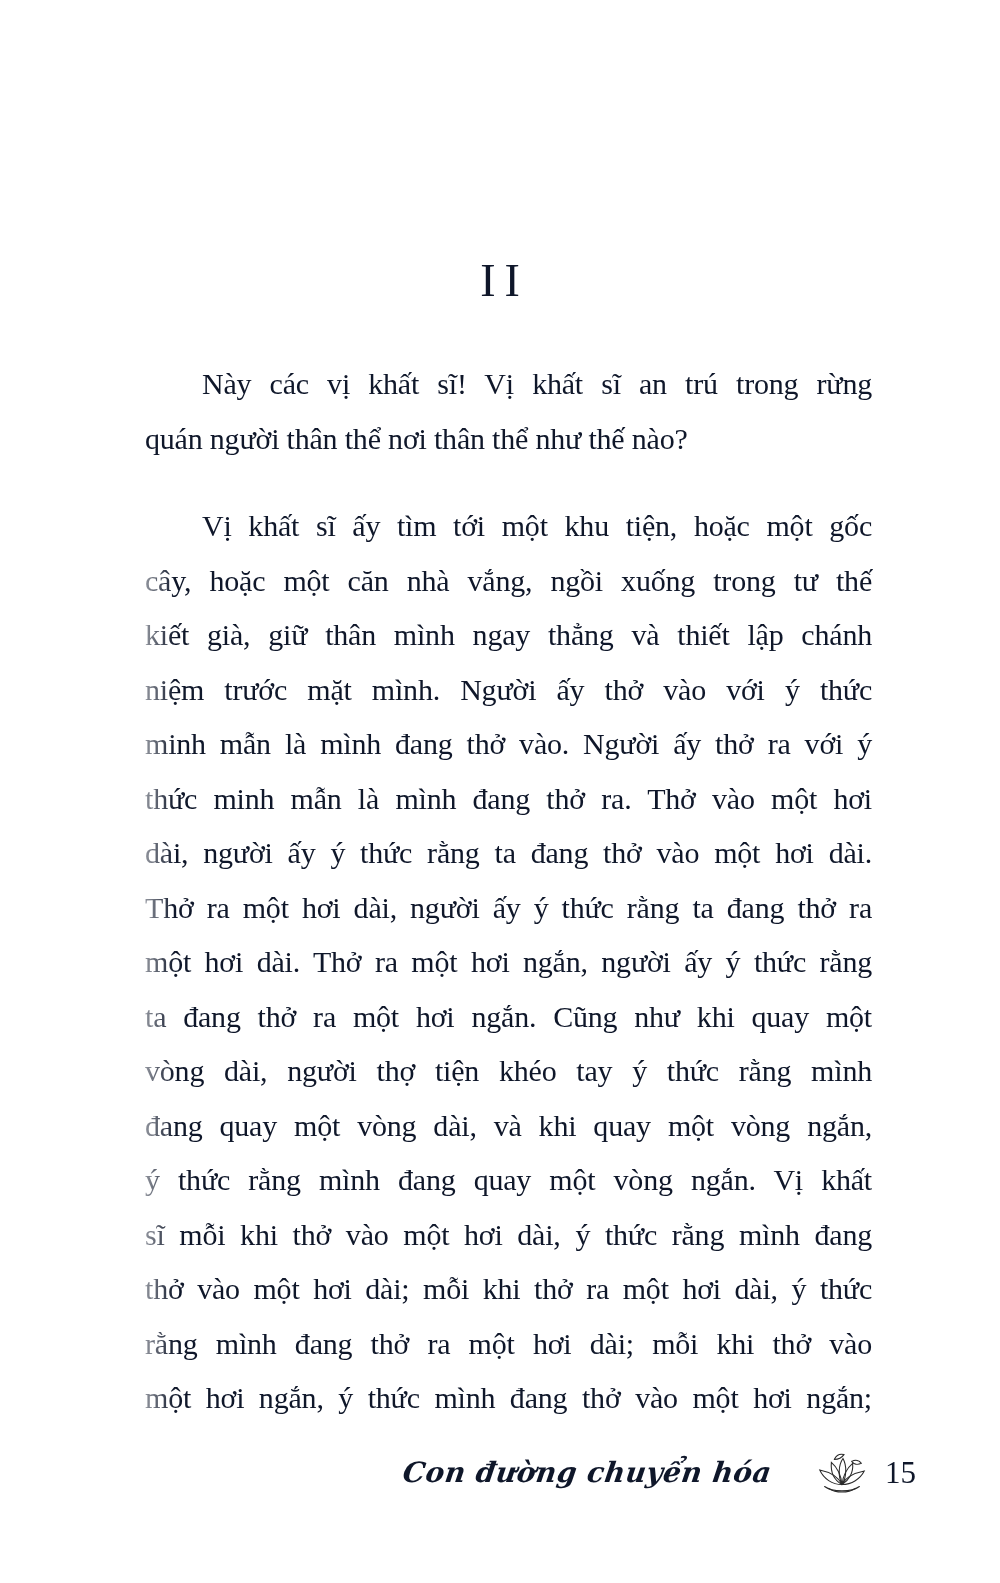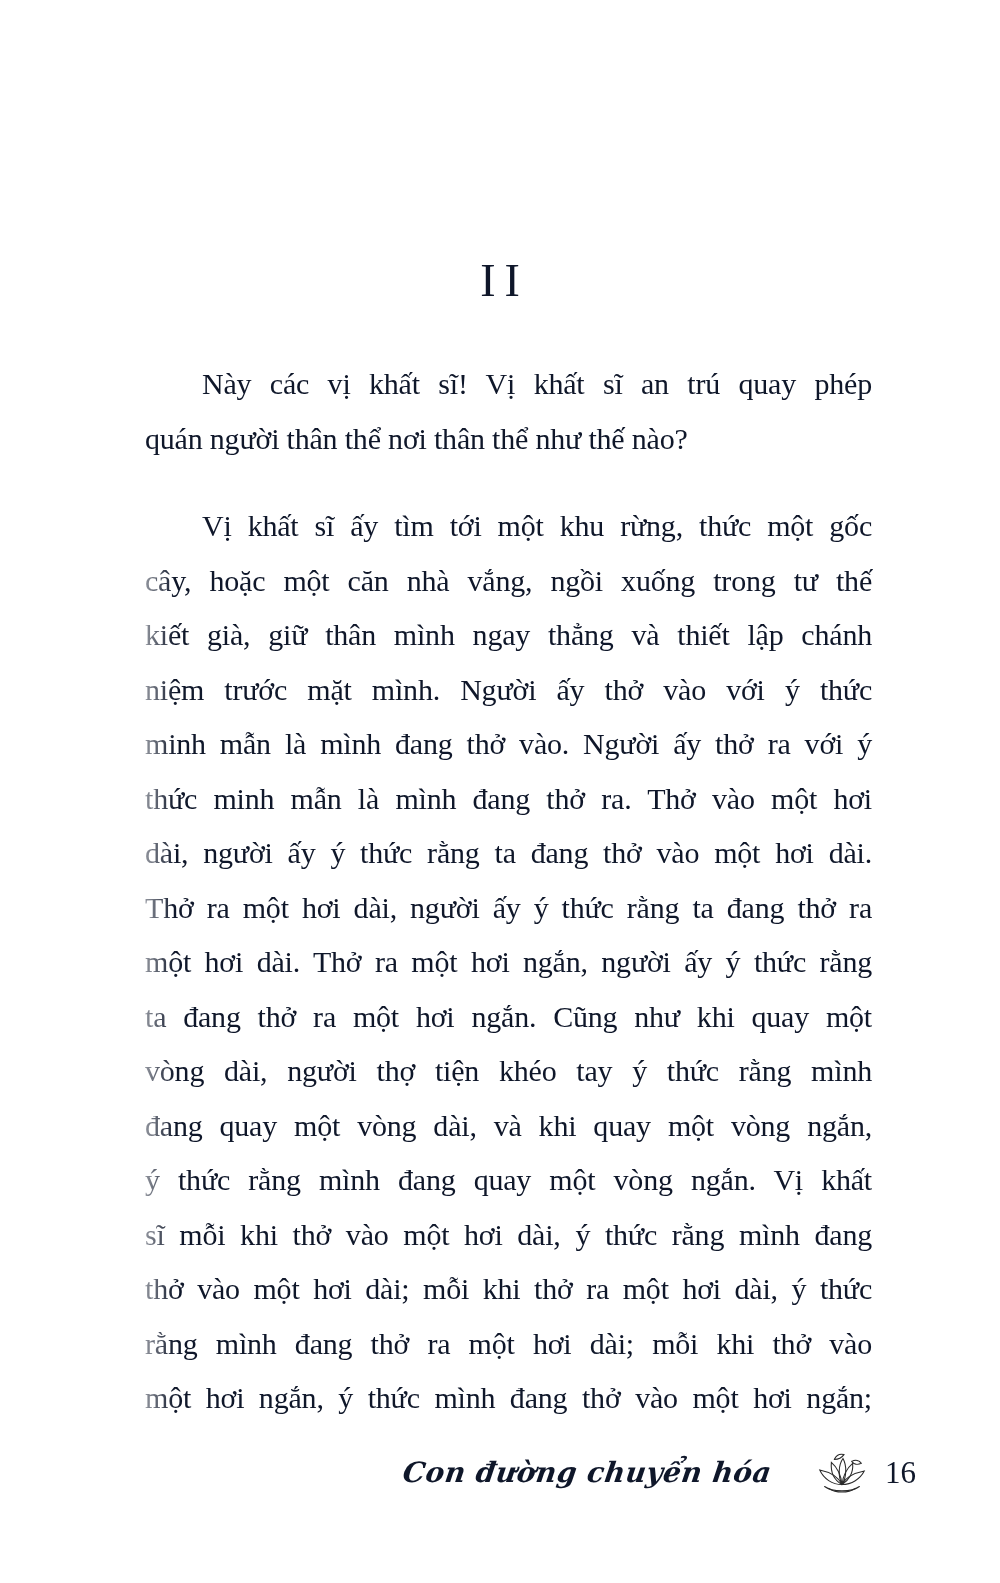--- a/index.html
+++ b/index.html
@@ -91,25 +91,25 @@
 </style>
 </head>
 <body>
 
 <div class="page">
 
   <div class="chapter-heading">II</div>
 
   <div class="text-body">
       <div class="para">
-        <div class="line first">Này các vị khất sĩ! Vị khất sĩ an trú quay phép</div>
+        <div class="line first">Này các vị khất sĩ! Vị khất sĩ an trú trong rừng</div>
         <div class="line no-just">quán người thân thể nơi thân thể như thế nào?</div>
       </div>
       <div class="para">
-        <div class="line first">Vị khất sĩ ấy tìm tới một khu rừng, thức một gốc</div>
+        <div class="line first">Vị khất sĩ ấy tìm tới một khu tiện, hoặc một gốc</div>
         <div class="line">cây, hoặc một căn nhà vắng, ngồi xuống trong tư thế</div>
         <div class="line">kiết già, giữ thân mình ngay thẳng và thiết lập chánh</div>
         <div class="line">niệm trước mặt mình. Người ấy thở vào với ý thức</div>
         <div class="line">minh mẫn là mình đang thở vào. Người ấy thở ra với ý</div>
         <div class="line">thức minh mẫn là mình đang thở ra. Thở vào một hơi</div>
         <div class="line">dài, người ấy ý thức rằng ta đang thở vào một hơi dài.</div>
         <div class="line">Thở ra một hơi dài, người ấy ý thức rằng ta đang thở ra</div>
         <div class="line">một hơi dài. Thở ra một hơi ngắn, người ấy ý thức rằng</div>
         <div class="line">ta đang thở ra một hơi ngắn. Cũng như khi quay một</div>
         <div class="line">vòng dài, người thợ tiện khéo tay ý thức rằng mình</div>
@@ -136,16 +136,16 @@
           <path d="M30 36 C20 36 11 30 7 21 C17 23 26 28 30 36"></path>
           <path d="M30 36 C40 36 49 30 53 22 C43 24 34 28 30 36"></path>
           <path d="M22 10 C24 6 28 4 32 5 C30 8 26 10 22 10"></path>
           <path d="M40 12 C44 10 48 11 50 14 C46 16 42 15 40 12"></path>
           <path d="M12 38 C20 44 40 44 48 38"></path>
           <path d="M16 40 C24 45 36 45 44 40"></path>
         </g>
       </svg>
     </span>
 
-    <span class="page-number">16</span>
+    <span class="page-number">15</span>
   </div>
 
 </div>
 
 </body></html>

